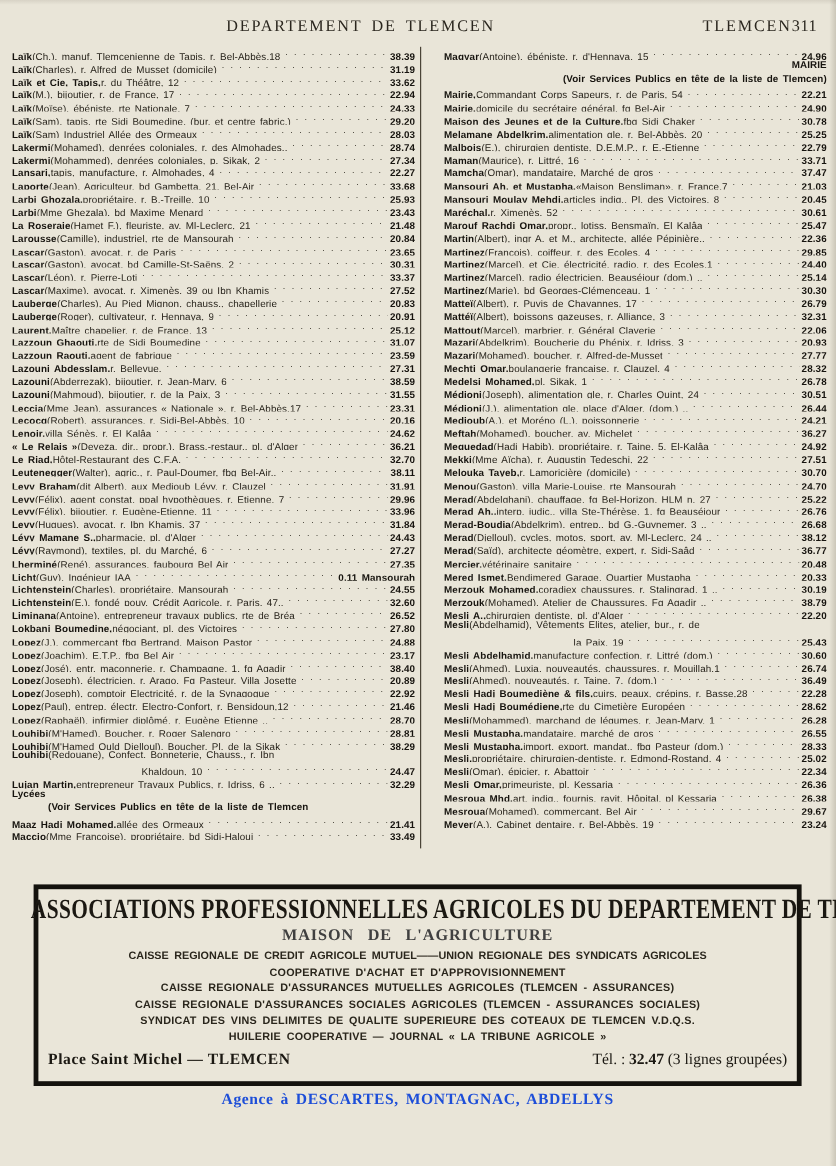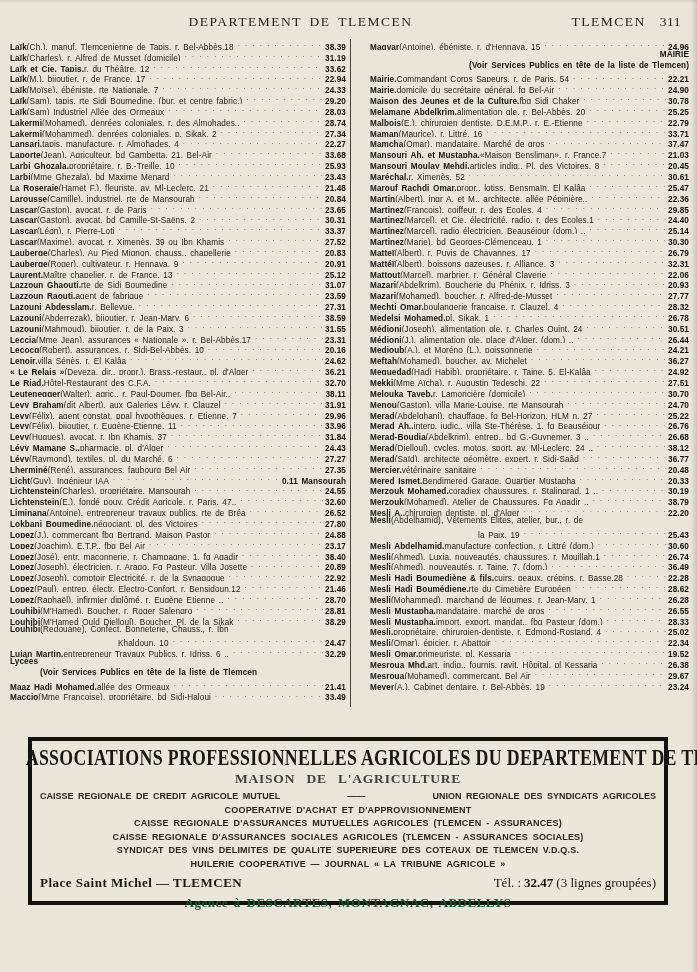--- a/index.html
+++ b/index.html
@@ -8,21 +8,21 @@
     background:#e9e5d8;
     font-family:"Liberation Sans",sans-serif;
     color:#26221a;
   }
   .page{position:absolute;inset:0;}
   
   .hdr{position:absolute;top:14px;left:0;width:100%;height:18px;
        font-family:"Liberation Serif",serif;font-size:13.5px;color:#2a261e;}
   .hdr-center{position:absolute;left:0;right:96px;text-align:center;letter-spacing:1.5px;word-spacing:3px;}
   .hdr-right{position:absolute;right:16px;letter-spacing:1.5px;}
-  .hdr-right .pgnum{margin-left:14px;letter-spacing:0.5px;font-family:Liberation Serif, serif;}
+  .hdr-right .pgnum{letter-spacing:0.5px;font-family:Liberation Serif, serif;}
   
   .cols{position:absolute;top:39px;left:10px;right:7px;height:668px;display:flex;}
   .col{width:50%;box-sizing:border-box;padding-right:4px;}
   .col-right{border-left:1px solid #4a4437;padding-left:19px;padding-right:1px;}
   .row{display:flex;align-items:baseline;height:10.85px;font-size:8.2px;line-height:10.85px;
        white-space:nowrap;overflow:hidden;word-spacing:1.2px;letter-spacing:0.1px;}
   .row .nm{font-weight:bold;color:#16130e;flex-shrink:0;}
   .row .tx{overflow:hidden;min-width:0;flex-shrink:1;}
   .row .leader{flex:1 1 8px;min-width:0;overflow:hidden;height:100%;position:relative;margin:0 2px;}
   .row .leader::after{content:". . . . . . . . . . . . . . . . . . . . . . . . . . . . . . . . . . . . . .";
@@ -31,29 +31,29 @@
   .row.center{justify-content:flex-end;}
   .row.indent{padding-left:30px;}
   .row.cont .tx{padding-left:108px;}
   
   .ad{position:absolute;left:28px;top:737px;width:640px;height:168px;box-sizing:border-box;
       border:4px solid #14120d;background:#eae6d9;text-align:center;padding-top:3px;}
   .ad-title{font-family:"Liberation Serif",serif;font-weight:bold;font-size:17.5px;color:#1b1812;
       white-space:nowrap;transform:scale(1.02,1.32);transform-origin:center top;letter-spacing:0.3px;}
   .ad-sub{font-family:"Liberation Serif",serif;font-weight:bold;font-size:13.5px;margin-top:6px;
       word-spacing:7px;letter-spacing:0.8px;color:#404040;}
-  .ad-orgrow{display:flex;justify-content:space-between;align-items:baseline;
+  .ad-orgrow{display:flex;justify-content:center;align-items:baseline;
       padding:0 8px;margin-top:4px;font-size:9px;font-weight:bold;color:#2a261c;word-spacing:2px;}
   .ad-line{font-size:9px;font-weight:bold;margin-top:3.6px;color:#2a261c;word-spacing:2px;letter-spacing:0.2px;}
   .ad-foot{display:flex;justify-content:space-between;align-items:baseline;padding:0 8px;margin-top:6px;
       font-family:"Liberation Serif",serif;font-size:13px;color:#1b1812;gap:24px;}
   .ad-addr{font-weight:bold;letter-spacing:0.5px;}
   .ad-tel b{margin:0 3px;}
-  .ad-agency{font-family:"Liberation Serif",serif;font-weight:bold;font-size:13px;margin-top:4px;
-      letter-spacing:0.5px;word-spacing:2px;color:#14532d;}
+  .ad-agency{font-family:"Liberation Serif",serif;font-weight:bold;font-size:13px;margin-top:17px;
+      letter-spacing:0.5px;word-spacing:2px;color:#1d4ed8;}
   
   .edge-right{position:absolute;top:0;right:0;width:6px;height:100%;
       background:linear-gradient(to right,rgba(60,50,35,0),rgba(60,50,35,0.18));}
   .edge-top{position:absolute;top:0;left:0;width:100%;height:4px;
       background:linear-gradient(to bottom,rgba(60,50,35,0.10),rgba(60,50,35,0));}
 </style>
 </head>
 <body>
 
 <div class="page">
@@ -258,21 +258,21 @@
           <span class="num">32.70</span>
         </div>
         <div class="row">
           <span class="nm">Leutenegger</span>
           <span class="tx"> (Walter), agric., r. Paul-Doumer, fbg Bel-Air..</span>
           <span class="leader"></span>
           <span class="num">38.11</span>
         </div>
         <div class="row">
           <span class="nm">Levy Braham</span>
-          <span class="tx"> (dit Albert), aux Galeries Lévy, r. Clauzel</span>
+          <span class="tx"> (dit Albert), aux Medjoub Lévy, r. Clauzel</span>
           <span class="leader"></span>
           <span class="num">31.91</span>
         </div>
         <div class="row">
           <span class="nm">Levy</span>
           <span class="tx"> (Félix), agent constat. ppal hypothèques, r. Etienne, 7</span>
           <span class="leader"></span>
           <span class="num">29.96</span>
         </div>
         <div class="row">
@@ -748,21 +748,21 @@
         <div class="row">
           <span class="nm">Mesli</span>
           <span class="tx"> (Omar), épicier, r. Abattoir</span>
           <span class="leader"></span>
           <span class="num">22.34</span>
         </div>
         <div class="row">
           <span class="nm">Mesli Omar,</span>
           <span class="tx"> primeuriste, pl. Kessaria</span>
           <span class="leader"></span>
-          <span class="num">19.52</span>
+          <span class="num">26.36</span>
         </div>
         <div class="row">
           <span class="nm">Mesroua Mhd,</span>
           <span class="tx"> art. indig., fournis. ravit. Hôpital, pl Kessaria</span>
           <span class="leader"></span>
           <span class="num">26.38</span>
         </div>
         <div class="row">
           <span class="nm">Mesroua</span>
           <span class="tx"> (Mohamed), commerçant, Bel Air</span>

